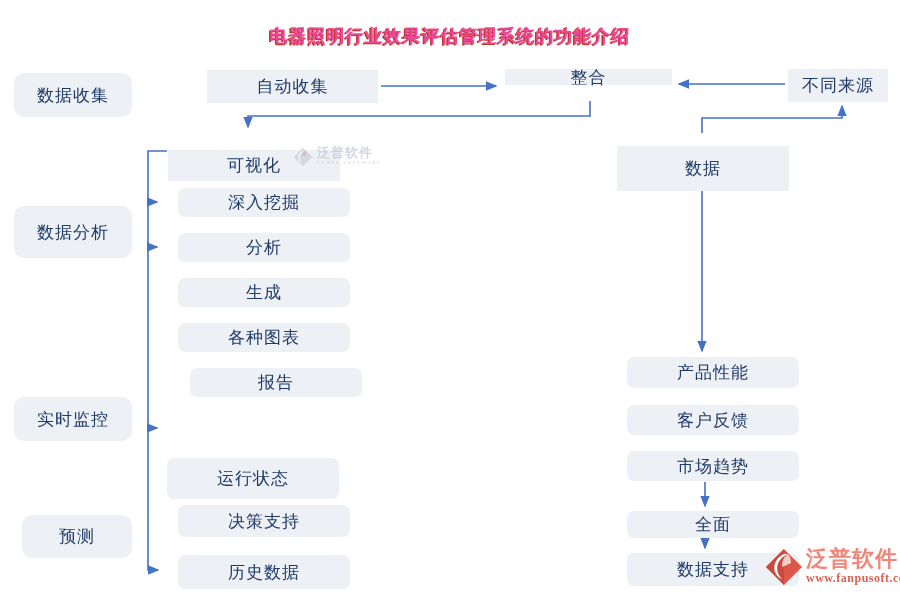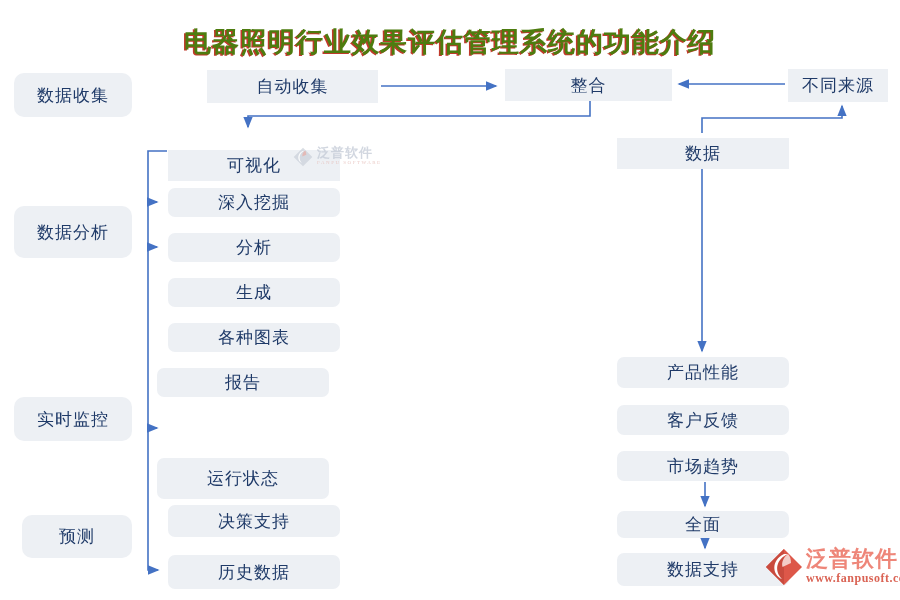--- a/index.html
+++ b/index.html
@@ -2,29 +2,29 @@
 <html><head>
 <meta charset="utf-8">
 <style>
   html,body{margin:0;padding:0;background:#ffffff;}
   #canvas{
     position:relative;width:900px;height:600px;background:#ffffff;overflow:hidden;
     font-family:"Liberation Serif","DejaVu Serif",serif;
   }
   .title{
     position:absolute;left:0;top:24px;width:900px;text-align:center;
-    font-size:27px;font-weight:bold;letter-spacing:1px;color:#4d7c0f;
+    font-size:18px;font-weight:bold;letter-spacing:1px;color:#ec4899;
     text-shadow:-1.5px 0.5px 0 #c0392b;
   }
   .box{
     position:absolute;display:flex;align-items:center;justify-content:center;
     background:#edf0f4;color:#1f3a68;font-size:17px;letter-spacing:1px;
   }
   .sq{border-radius:0;}
-  .rd{border-radius:7px;}
+  .rd{border-radius:7px;margin-left:10px;}
   .cat{border-radius:10px;font-size:17px;}
   svg.wires{position:absolute;left:0;top:0;pointer-events:none;}
   .wm{
     position:absolute;left:292px;top:146px;display:flex;align-items:flex-start;
     opacity:0.75;
   }
   .wm .wm-txt{margin-left:3px;}
   .wm .wm-name{font-size:13px;font-weight:bold;color:#c3cad6;letter-spacing:1px;line-height:14px;}
   .wm .wm-sub{font-size:5px;color:#e4b9b4;letter-spacing:1.5px;line-height:6px;}
   .brand{
@@ -61,34 +61,34 @@
   </svg>
 
   <div class="title">电器照明行业效果评估管理系统的功能介绍</div>
 
   <div class="box cat" style="left:14px;top:73px;width:118px;height:44px">数据收集</div>
   <div class="box cat" style="left:14px;top:206px;width:118px;height:52px">数据分析</div>
   <div class="box cat" style="left:14px;top:397px;width:118px;height:44px">实时监控</div>
   <div class="box cat" style="left:22px;top:515px;width:110px;height:43px">预测</div>
 
   <div class="box sq" style="left:207px;top:70px;width:171px;height:33px">自动收集</div>
-  <div class="box sq" style="left:505px;top:69px;width:167px;height:32px">整合</div>
+  <div class="box sq" style="left:505px;top:69px;width:167px;height:16px">整合</div>
   <div class="box sq" style="left:788px;top:69px;width:100px;height:33px">不同来源</div>
 
   <div class="box sq" style="left:168px;top:150px;width:172px;height:31px">可视化</div>
   <div class="box rd" style="left:168px;top:188px;width:172px;height:29px">深入挖掘</div>
   <div class="box rd" style="left:168px;top:233px;width:172px;height:29px">分析</div>
   <div class="box rd" style="left:168px;top:278px;width:172px;height:29px">生成</div>
   <div class="box rd" style="left:168px;top:323px;width:172px;height:29px">各种图表</div>
-  <div class="box rd" style="left:157px;top:368px;width:172px;height:29px">报告</div>
+  <div class="box rd" style="left:180px;top:368px;width:172px;height:29px">报告</div>
   <div class="box rd" style="left:157px;top:458px;width:172px;height:41px">运行状态</div>
   <div class="box rd" style="left:168px;top:505px;width:172px;height:32px">决策支持</div>
   <div class="box rd" style="left:168px;top:555px;width:172px;height:34px">历史数据</div>
 
-  <div class="box sq" style="left:617px;top:138px;width:172px;height:31px">数据</div>
+  <div class="box sq" style="left:617px;top:146px;width:172px;height:45px">数据</div>
   <div class="box rd" style="left:617px;top:357px;width:172px;height:31px">产品性能</div>
   <div class="box rd" style="left:617px;top:405px;width:172px;height:30px">客户反馈</div>
   <div class="box rd" style="left:617px;top:451px;width:172px;height:30px">市场趋势</div>
   <div class="box rd" style="left:617px;top:511px;width:172px;height:27px">全面</div>
   <div class="box rd" style="left:617px;top:553px;width:172px;height:33px">数据支持</div>
 
   <div class="wm">
     <svg width="22" height="22" viewBox="0 0 40 40">
       <path d="M20 3 L37 20 L20 37 L3 20 Z" fill="#ccd2db"></path>
       <path d="M24 8 C13 12 11 23 18 31 C9 27 9 14 19 9 Z" fill="#ffffff"></path>

